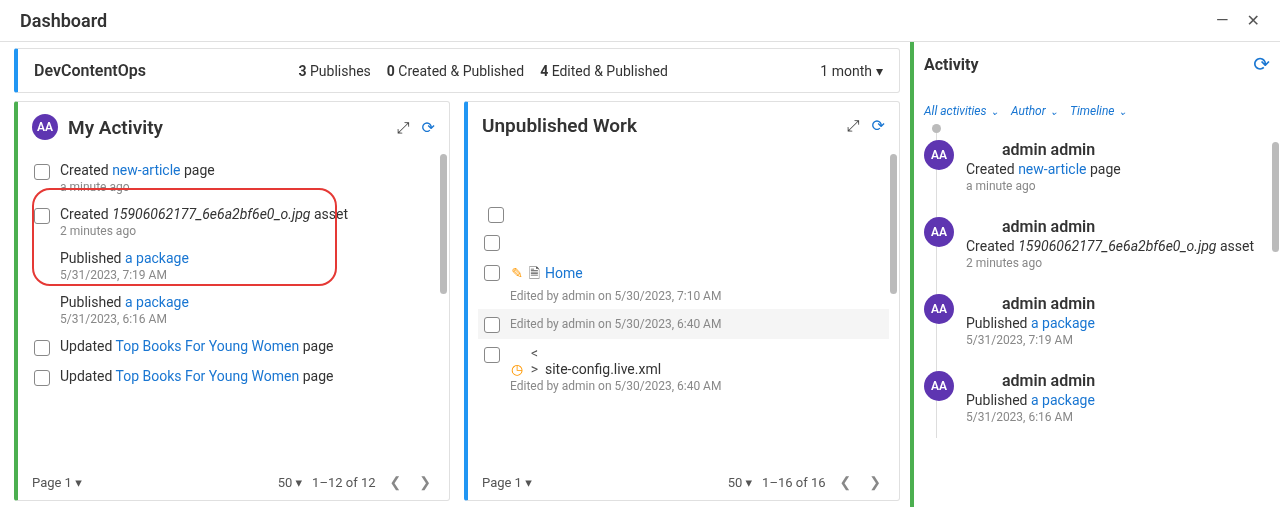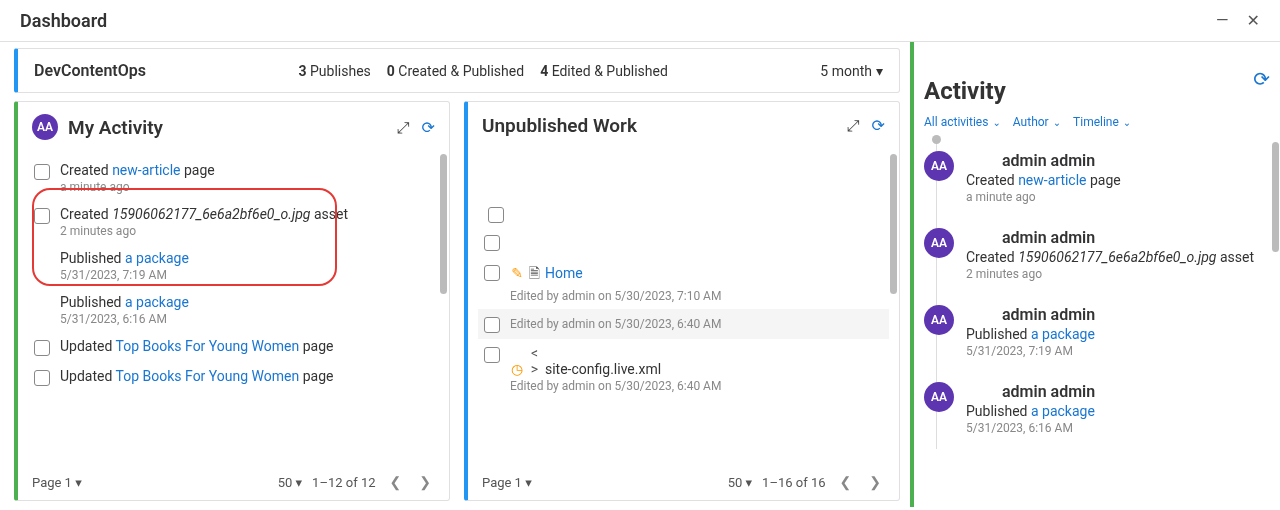--- a/index.html
+++ b/index.html
@@ -34,23 +34,23 @@
 .chk.hdr { margin-left: 14px; margin-top: 6px; margin-bottom: 4px; }
 .rowtext { flex: 1; }
 .rowtext .line1 { font-size: 14px; color: #333; }
 .rowtext .line2 { font-size: 12px; color: #888; margin-top: 2px; }
 a.link, .link { color: #1976d2; text-decoration: none; cursor: pointer; }
 .ital { font-style: italic; }
 .miniico { display: inline-block; width: 14px; text-align: center; }
 .panelfoot { display: flex; align-items: center; justify-content: space-between; padding: 8px 14px; border-top: 0; font-size: 13px; color: #555; }
 .panelfoot .lft, .panelfoot .rgt { display: flex; align-items: center; gap: 10px; margin-top: 14px; }
 .navbtn { color: #888; cursor: pointer; font-size: 14px; padding: 2px 4px; }
-.rightcol h2 { font-size: 24px; font-weight: 700; margin-top: 25px; }
+.rightcol h2 { font-size: 16px; font-weight: 700; }
 .righthead { display: flex; align-items: center; justify-content: space-between; }
-.filters { display: flex; gap: 12px; font-size: 12px; margin-top: 10px; }
+.filters { display: flex; gap: 12px; font-size: 12px; margin-top: 28px; font-style: italic; }
 .filters .f { color: #1976d2; cursor: pointer; display: flex; align-items: center; gap: 4px; }
 .filters .chev { font-size: 10px; }
 .timeline { margin-top: 12px; position: relative; padding-left: 22px; }
 .timeline::before { content: ""; position: absolute; left: 12px; top: 0; bottom: 0; width: 1px; background: #ddd; }
 .startdot { position: absolute; left: 8px; top: -6px; width: 9px; height: 9px; border-radius: 50%; background: #bbb; }
 .act { display: flex; gap: 12px; padding: 10px 0 14px 0; position: relative; }
 .act .avatar { width: 30px; height: 30px; margin-left: -22px; z-index: 1; font-size: 12px; }
 .act .body .name { font-size: 16px; font-weight: 600; margin-left: 36px; }
 .act .body .desc { font-size: 14px; margin-top: 2px; }
 .act .body .time { font-size: 12px; color: #888; margin-top: 2px; }
@@ -73,21 +73,21 @@
 <div class="content">
   <div class="leftcol">
     <div class="topcard">
       <div class="brand">DevContentOps</div>
       <div class="topstats" id="topstats">
           <span><b>3</b> Publishes</span>
           <span><b>0</b> Created &amp; Published</span>
           <span><b>4</b> Edited &amp; Published</span>
         </div>
       <div class="rangepick">
-        <span>5 month</span>
+        <span>1 month</span>
         <span>▾</span>
       </div>
     </div>
 
     <div class="panels">
 
       <div class="panel green">
         <div class="panelhead">
           <div class="lft">
             <div class="avatar">AA</div>

